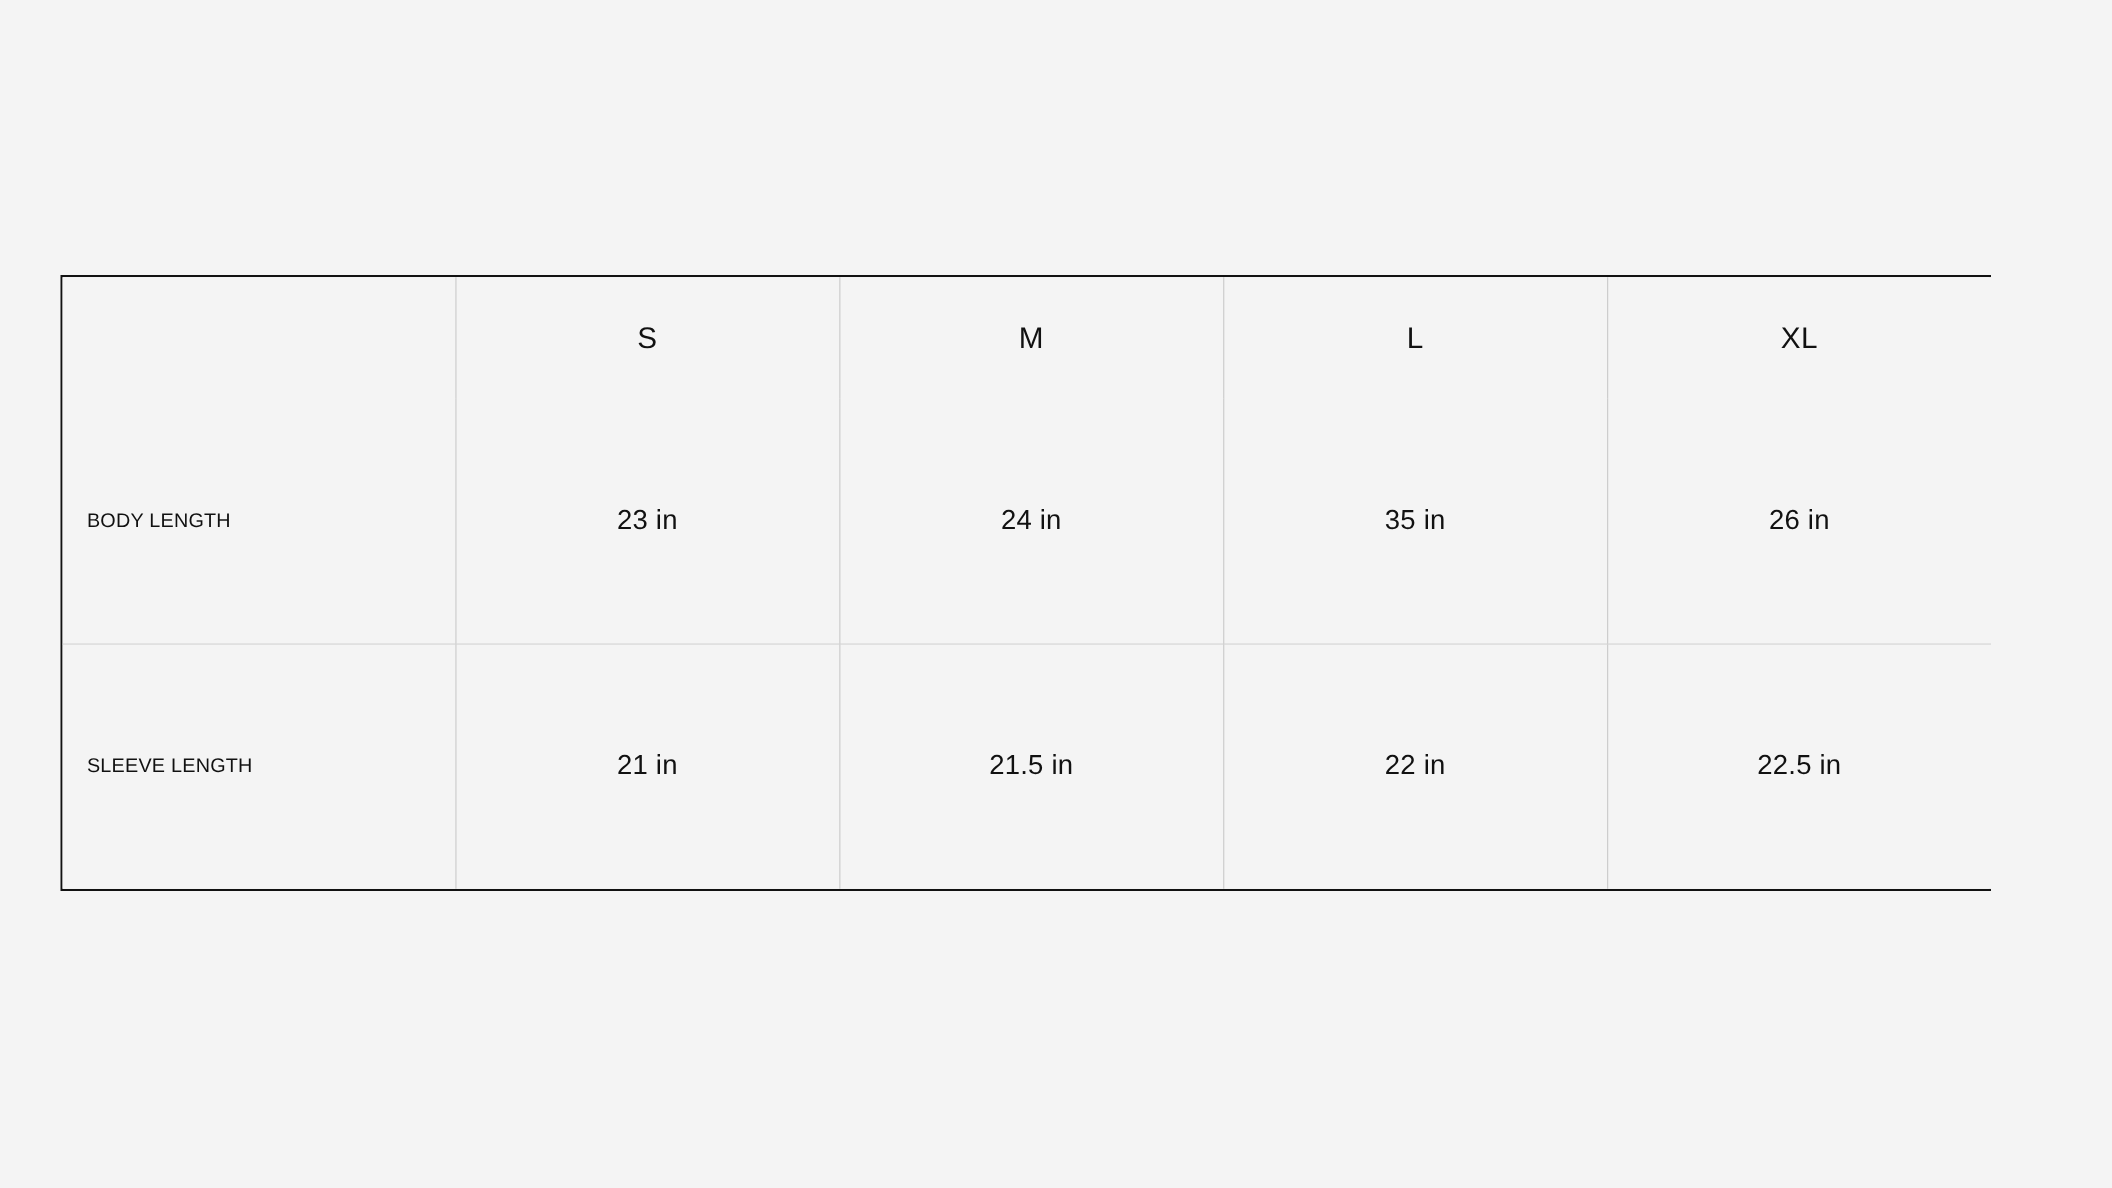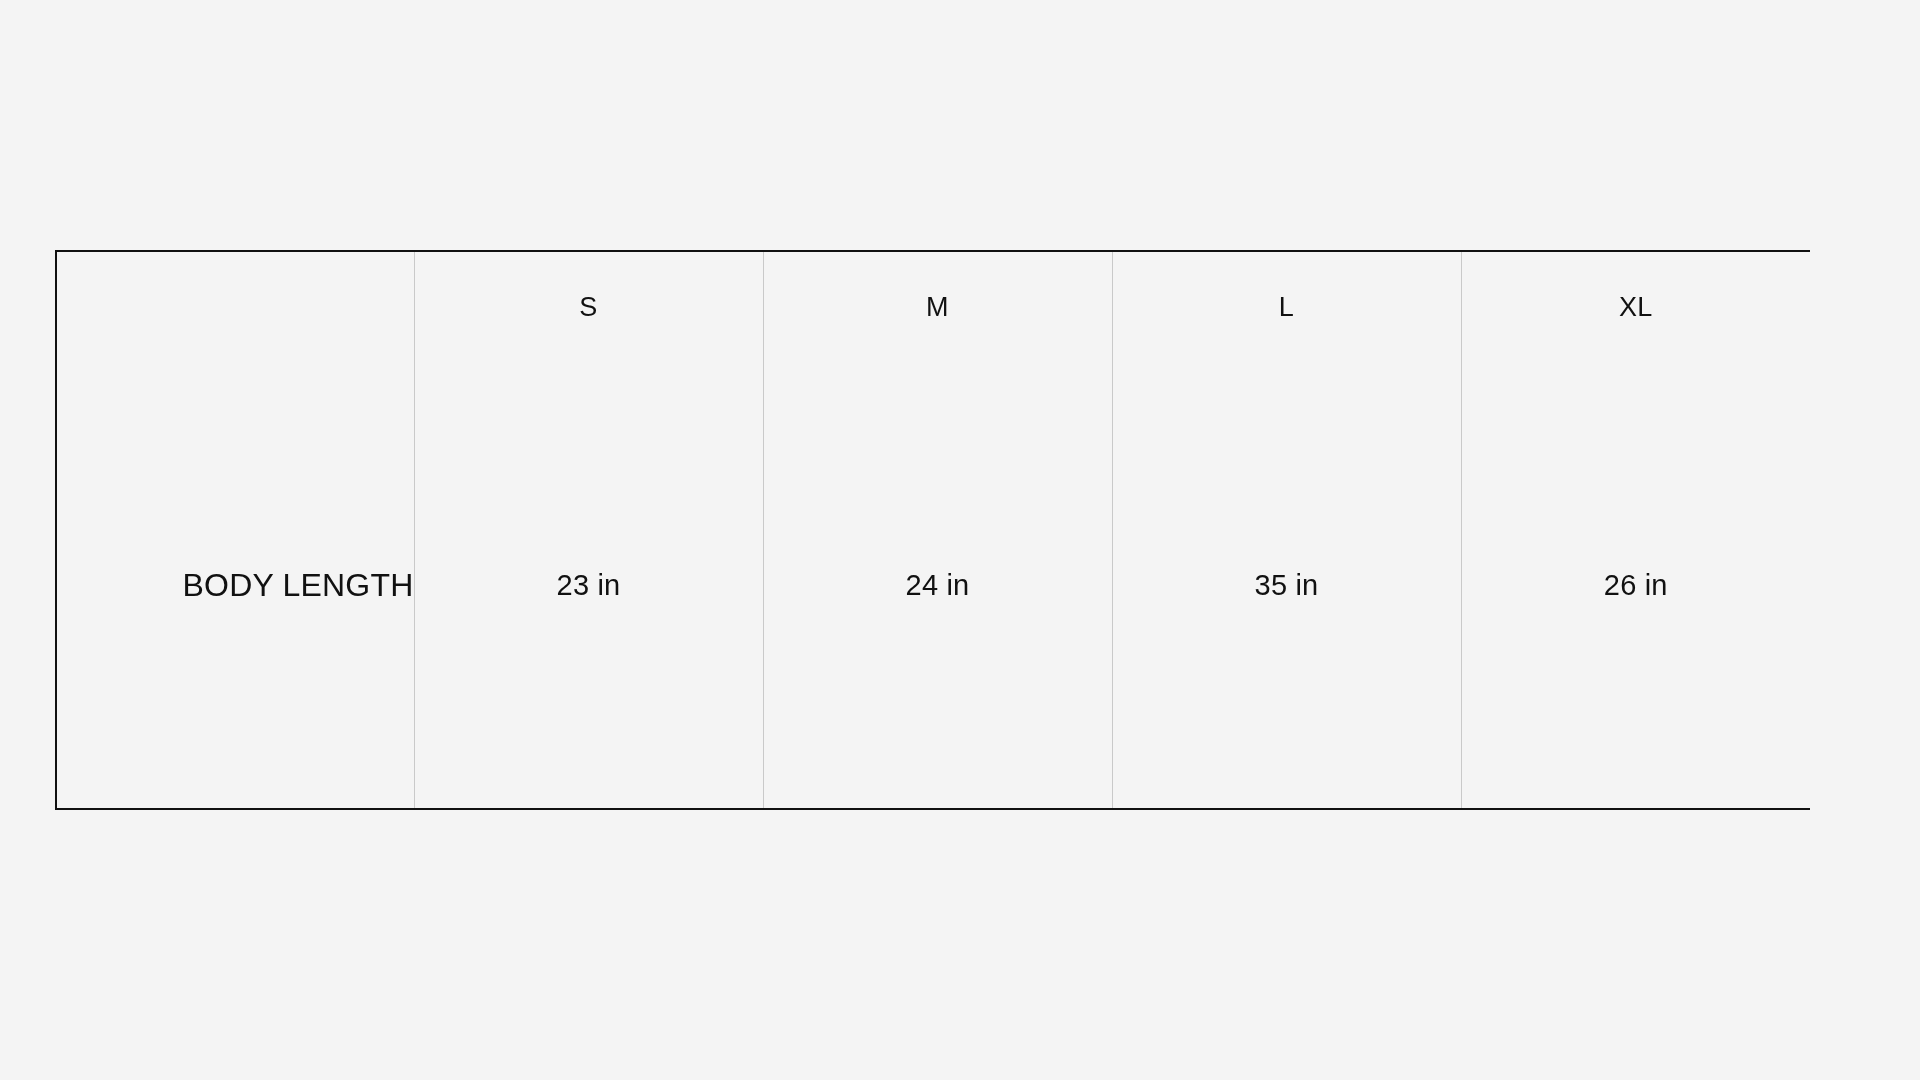--- a/index.html
+++ b/index.html
@@ -65,32 +65,32 @@
     text-align: center;
     vertical-align: middle;
     letter-spacing: 0.3px;
   }
   table.size-chart thead th.corner-cell { }
 
   
   table.size-chart tbody tr { height: 114px; }
 
   table.size-chart td.row-label {
-    text-align: right;
+    text-align: left;
     vertical-align: middle;
     padding-left: 22px;
-    font-size: 32px;
+    font-size: 18px;
     letter-spacing: 0.2px;
     white-space: nowrap;
   }
 
   table.size-chart td.measure-cell {
     text-align: center;
     vertical-align: middle;
-    font-size: 29px;
+    font-size: 25px;
     letter-spacing: 0.2px;
     white-space: nowrap;
   }
 </style>
 </head>
 <body>
 
 <div class="page">
 
   <div class="size-chart-wrap">
@@ -116,18 +116,25 @@
       <tbody>
         <tr>
           <td class="row-label">BODY LENGTH</td>
           <td class="measure-cell">23 in</td>
           <td class="measure-cell">24 in</td>
           <td class="measure-cell">35 in</td>
           <td class="measure-cell">26 in</td>
         </tr>
 
 
+        <tr>
+          <td class="row-label">SLEEVE LENGTH</td>
+          <td class="measure-cell">21 in</td>
+          <td class="measure-cell">21.5 in</td>
+          <td class="measure-cell">22 in</td>
+          <td class="measure-cell">22.5 in</td>
+        </tr>
 
       </tbody>
     </table>
   </div>
 
 </div>
 
 </body></html>

